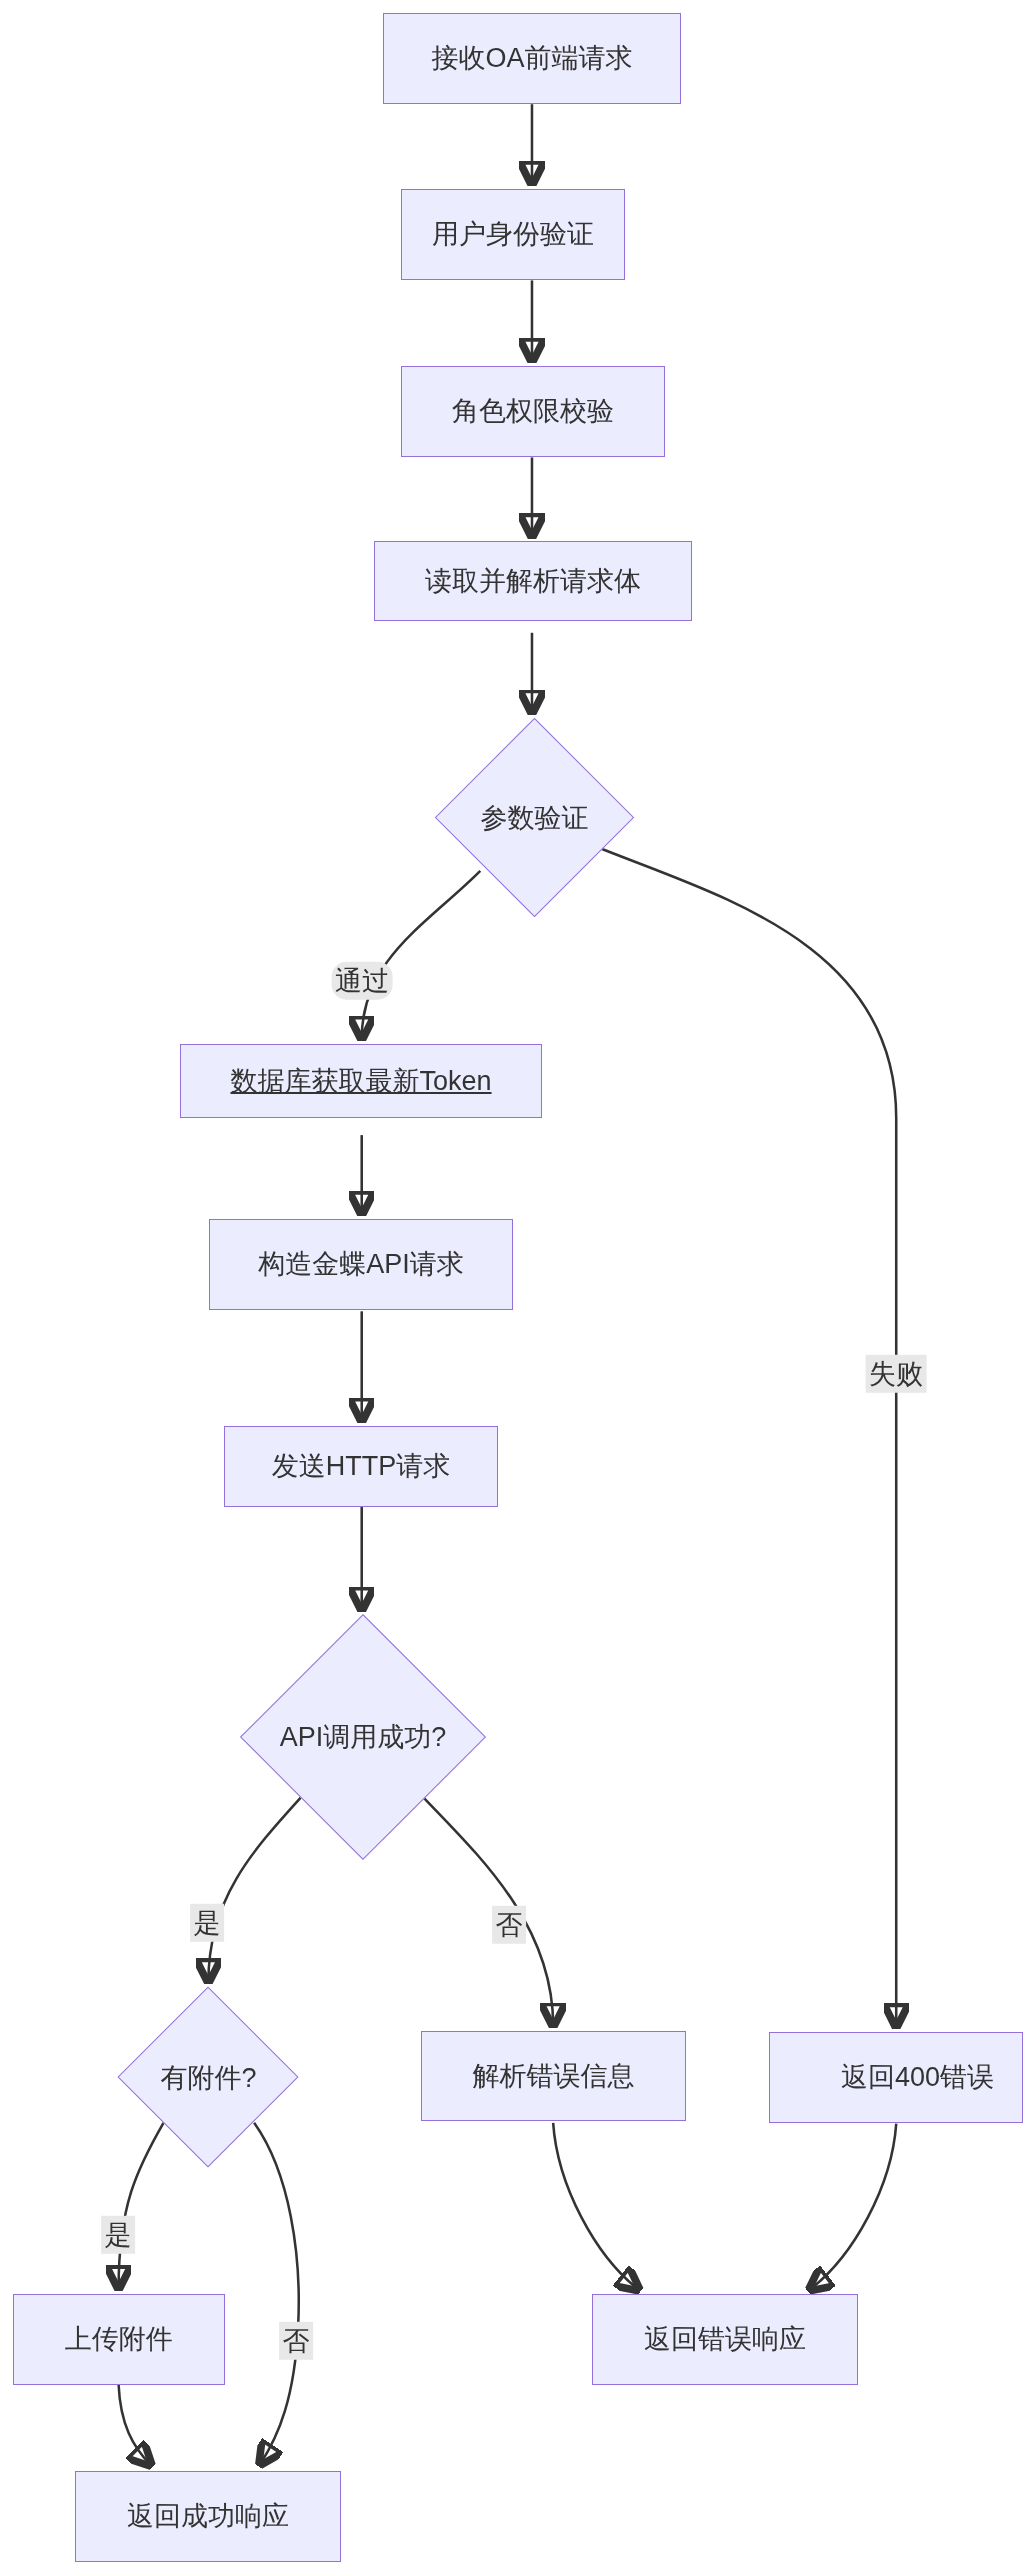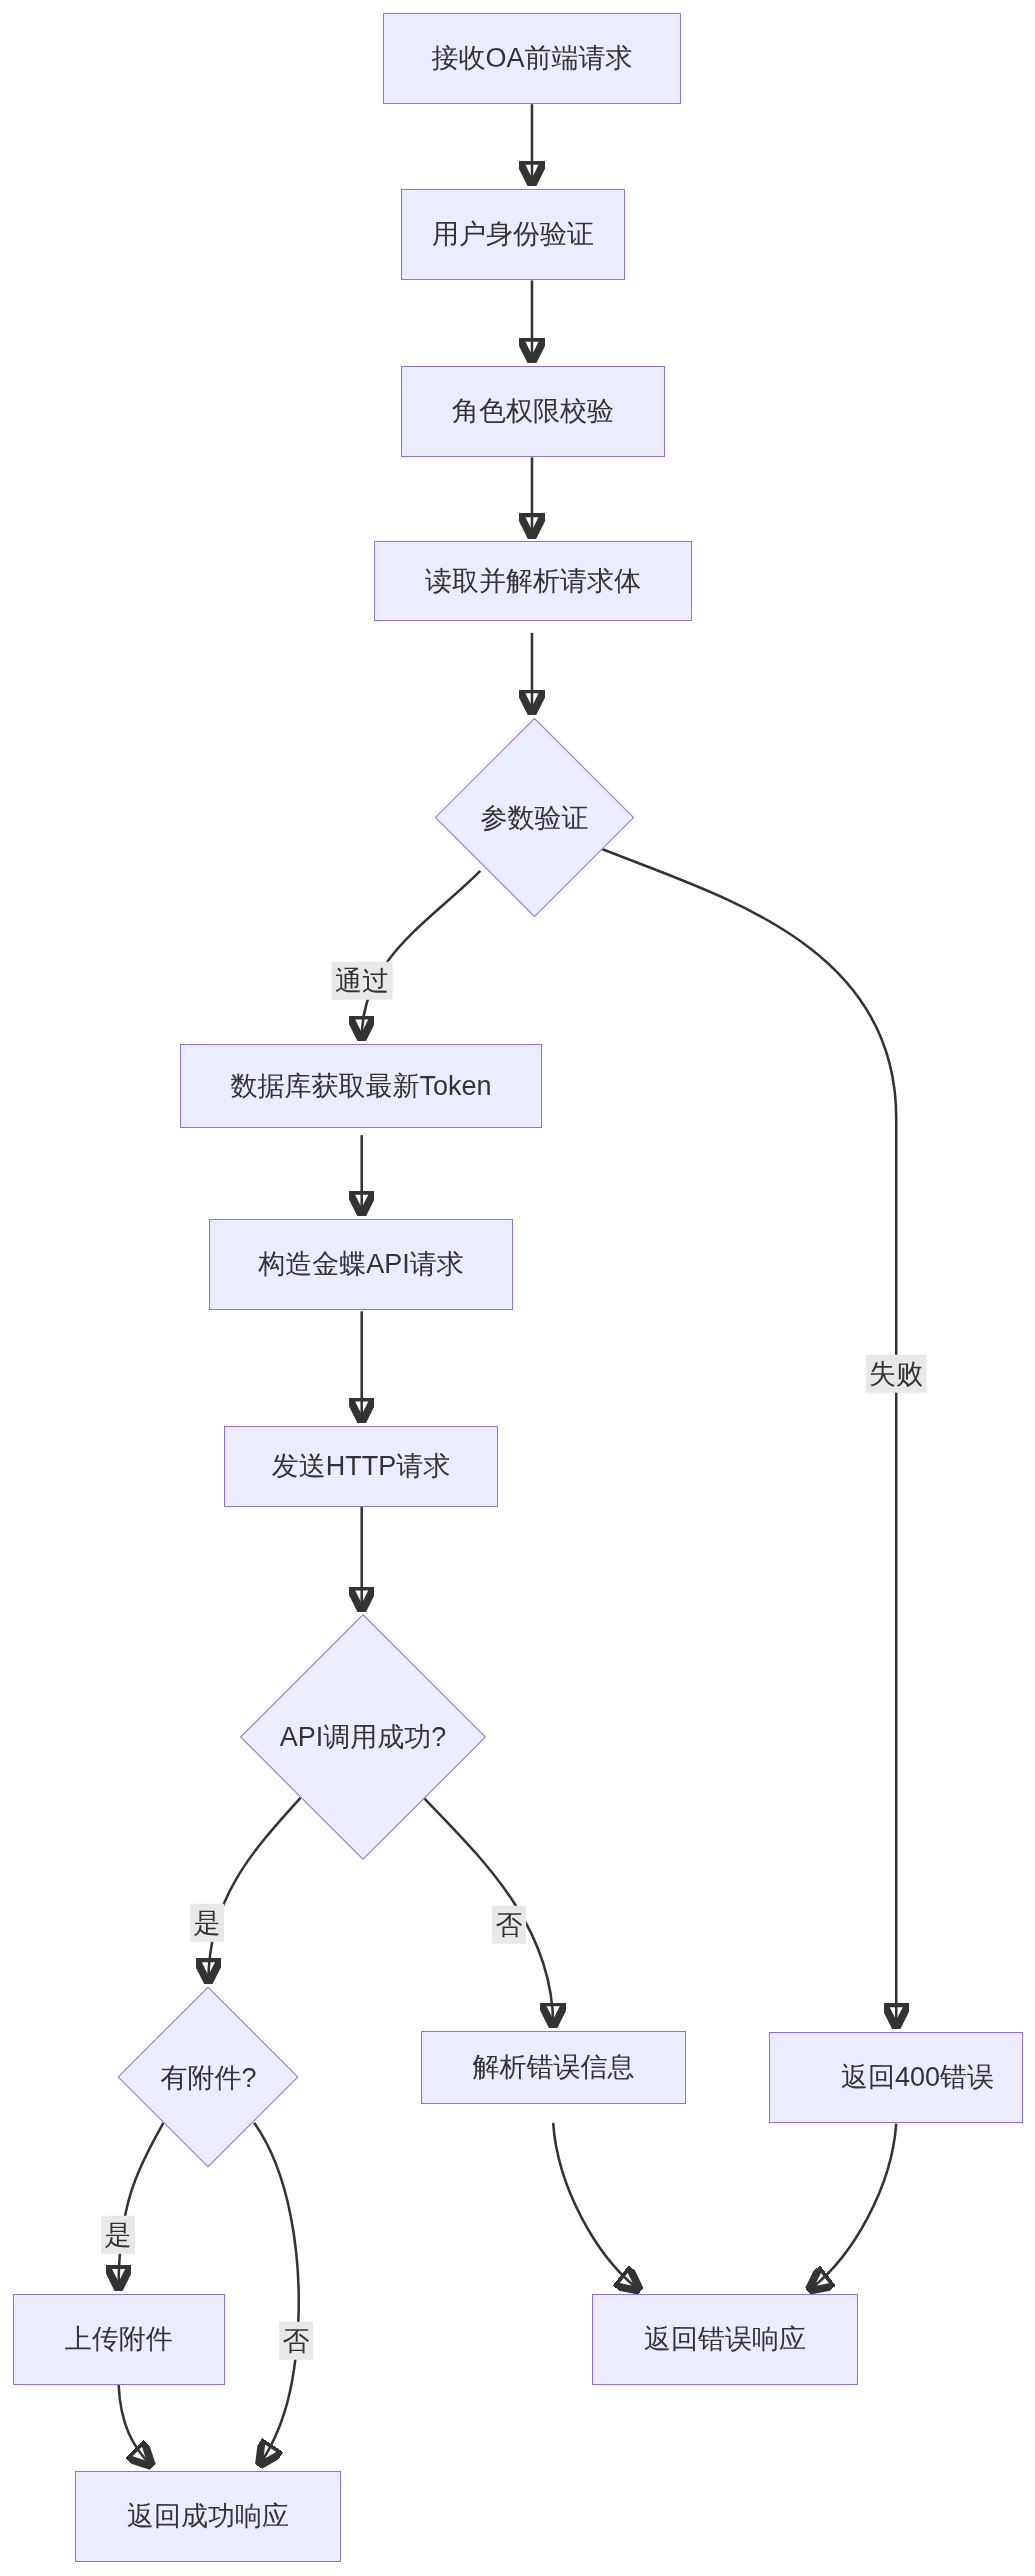--- a/index.html
+++ b/index.html
@@ -98,35 +98,35 @@
     <path d="M427 1779 L427 1900" marker-end="url(#arrowhead)"></path>
     <path d="M355 2122 C298 2185, 246 2242, 246 2339" marker-end="url(#arrowhead)"></path>
     <path d="M500 2122 C565 2190, 653 2272, 653 2391" marker-end="url(#arrowhead)"></path>
     <path d="M193 2506 C162 2560, 140 2604, 140 2701" marker-end="url(#arrowhead)"></path>
     <path d="M300 2506 C342 2565, 356 2662, 352 2745 C348 2830, 329 2876, 307 2909" marker-end="url(#arrowhead)"></path>
     <path d="M140 2815 C142 2862, 157 2889, 178 2910" marker-end="url(#arrowhead)"></path>
     <path d="M653 2506 C658 2580, 703 2663, 754 2703" marker-end="url(#arrowhead)"></path>
     <path d="M1058 2507 C1053 2580, 1008 2663, 956 2703" marker-end="url(#arrowhead)"></path>
   </svg>
 
-  <span class="edge-label" style="left:362px; top:981px;">通过</span>
+  <span class="edge-label" style="left:362px; top:981px;border-radius:15px;">通过</span>
   <span class="edge-label" style="left:896px; top:1374px;">失败</span>
   <span class="edge-label" style="left:207px; top:1923px;">是</span>
   <span class="edge-label" style="left:509px; top:1925px;">否</span>
   <span class="edge-label" style="left:118px; top:2235px;">是</span>
   <span class="edge-label" style="left:296px; top:2341px;">否</span>
 
   <div class="node" style="left:383px; top:12.7px; width:298px; height:91px;">接收OA前端请求</div>
   <div class="node" style="left:401px; top:189px; width:224px; height:91px;">用户身份验证</div>
   <div class="node" style="left:401px; top:366px; width:264px; height:91px;">角色权限校验</div>
   <div class="node" style="left:374px; top:541px; width:318px; height:80px;">读取并解析请求体</div>
-  <div class="node" style="left:180px; top:1044px; width:362px; height:84px;">数据库获取最新Token</div>
+  <div class="node" style="left:180px; top:1044px; width:362px; height:74px;text-decoration:underline;">数据库获取最新Token</div>
   <div class="node" style="left:209px; top:1219px; width:304px; height:91px;">构造金蝶API请求</div>
   <div class="node" style="left:224px; top:1426px; width:274px; height:81px;">发送HTTP请求</div>
-  <div class="node" style="left:421px; top:2031px; width:265px; height:73px;">解析错误信息</div>
+  <div class="node" style="left:421px; top:2031px; width:265px; height:90px;">解析错误信息</div>
   <div class="node" style="left:769px; top:2032px; width:254px; height:91px;padding-left:43px;">返回400错误</div>
   <div class="node" style="left:12.7px; top:2294px; width:212px; height:91px;">上传附件</div>
   <div class="node" style="left:75px; top:2471px; width:266px; height:91px;">返回成功响应</div>
   <div class="node" style="left:592px; top:2294px; width:266px; height:91px;">返回错误响应</div>
 
   <div class="diamond-box" style="left:435px; top:718px; width:199px; height:199px;">
     <div class="diamond-shape" style="left:29px; top:29px; width:141px; height:141px;"></div>
     <div class="diamond-label">参数验证</div>
   </div>
 

